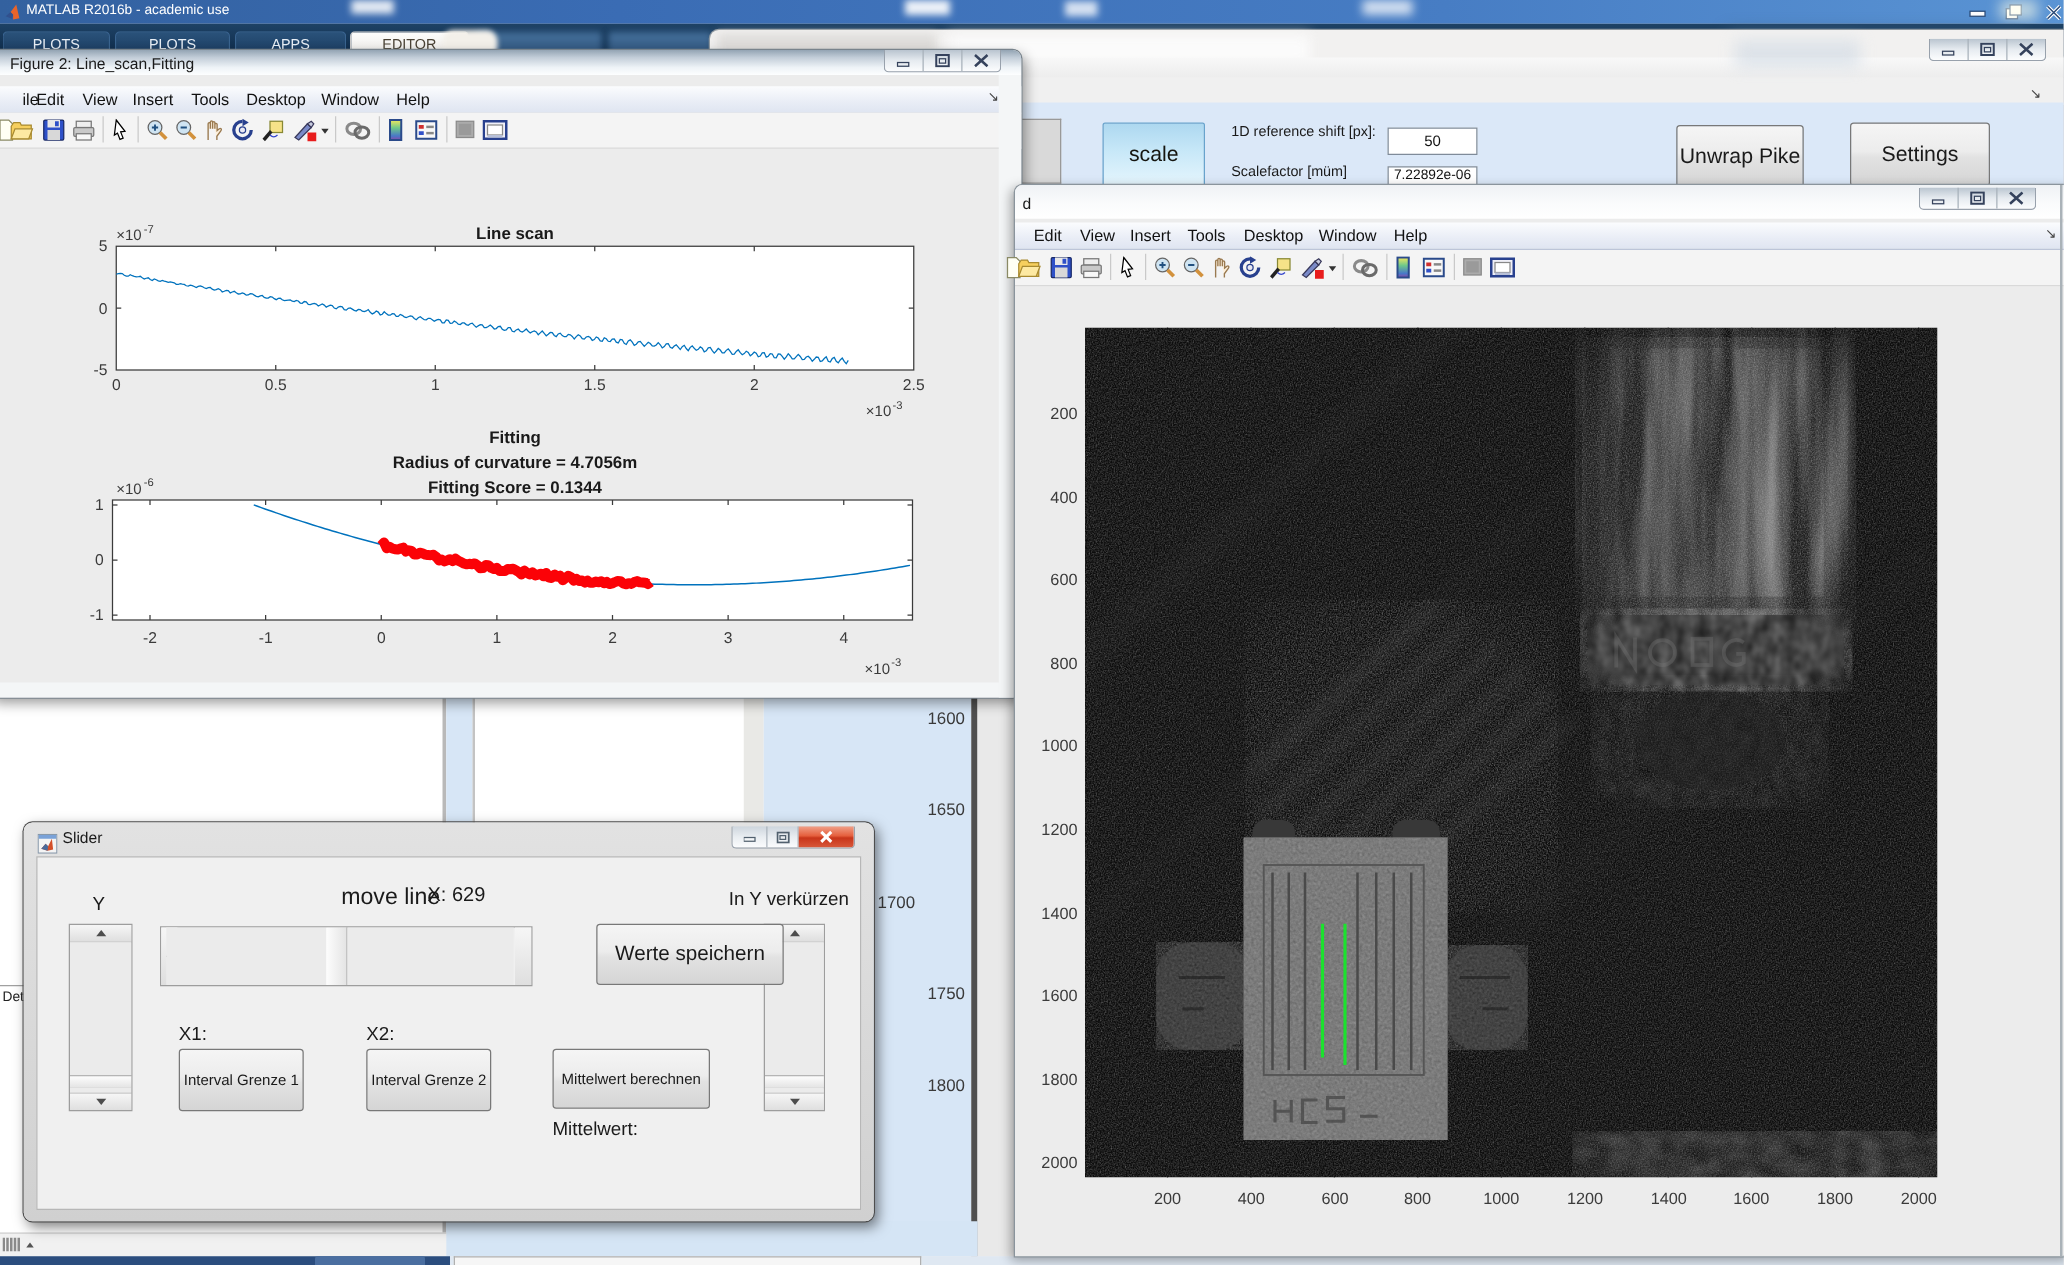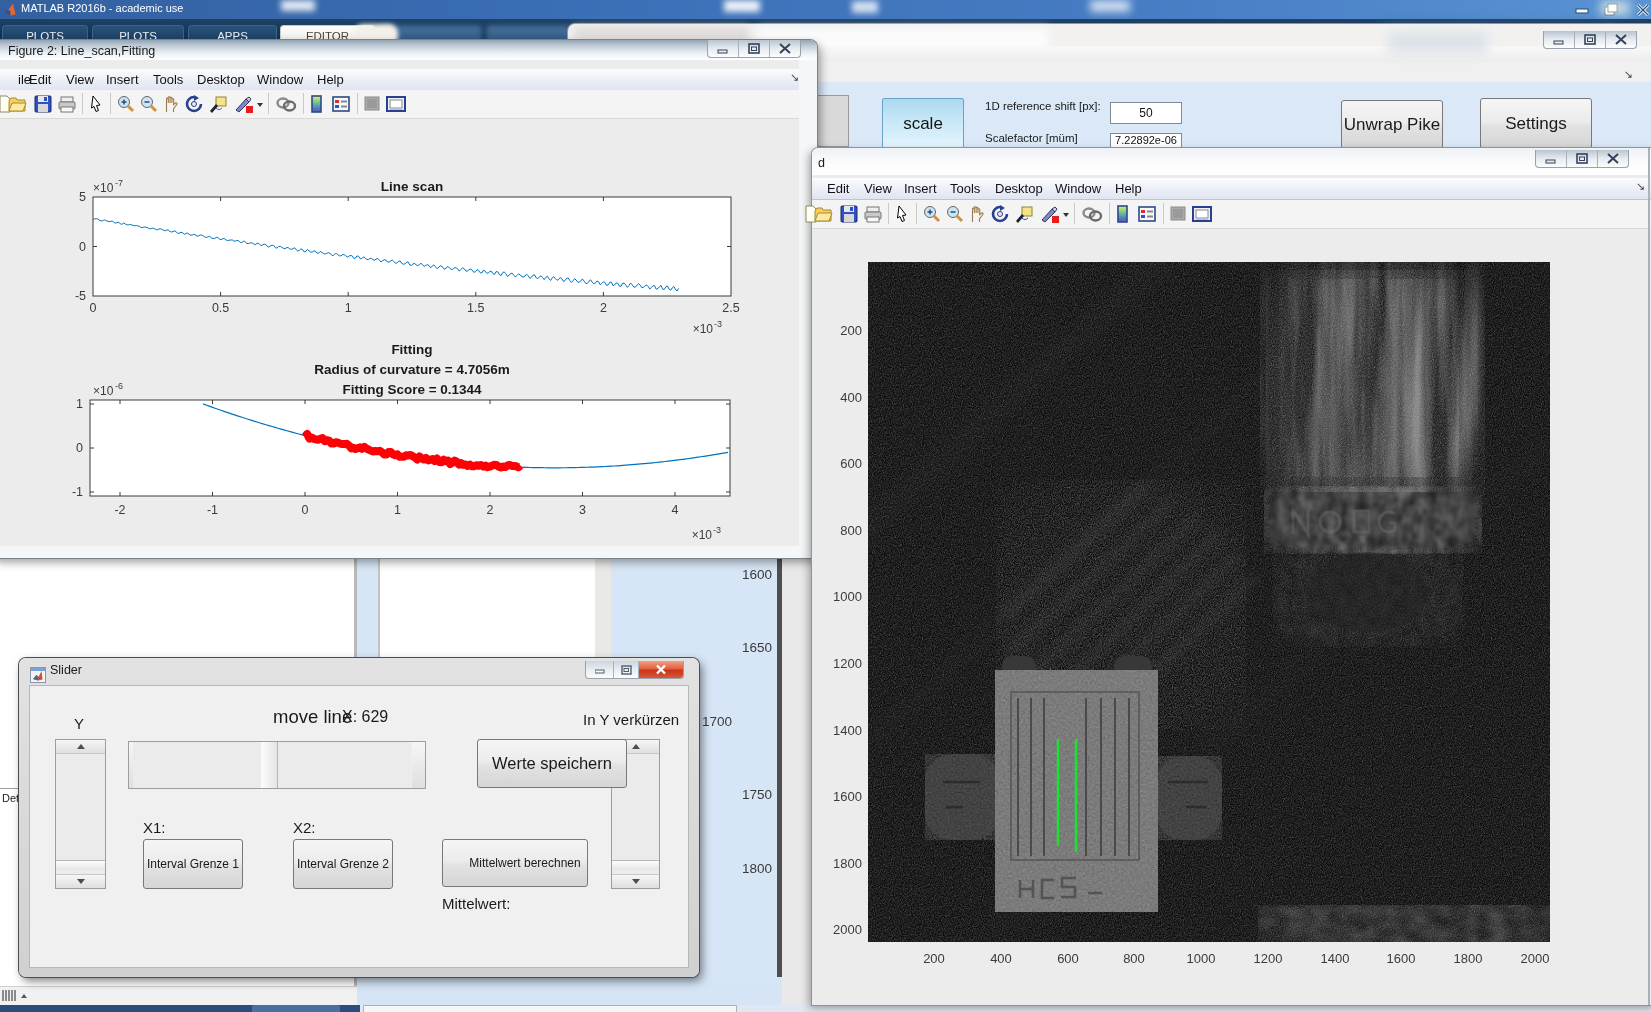--- a/index.html
+++ b/index.html
@@ -770,15 +770,15 @@
       <div class="abs" style="right:0;top:0;width:13px;height:100%;background:linear-gradient(180deg,#f6f6f6,#dfdfdf);border-left:-9px solid #c9c9c9;display:flex;align-items:center;justify-content:center;">
         <div style="width:0;height:0;border-top:4px solid transparent;border-bottom:4px solid transparent;border-left:-5px solid #4d4d4d;"></div>
         </div>
     </div>
 
     <div class="btn7" style="left:414px;top:53px;width:148px;height:47px;font-size:16.5px;margin-left:33px;">Werte speichern</div>
     <div class="lbl" style="left:113px;top:133px;font-size:15px;">X1:</div>
     <div class="lbl" style="left:263px;top:133px;font-size:15px;">X2:</div>
     <div class="btn7" style="left:113px;top:153px;width:98px;height:48px;font-size:12px;">Interval Grenze 1</div>
     <div class="btn7" style="left:263px;top:153px;width:98px;height:48px;font-size:12px;">Interval Grenze 2</div>
-    <div class="btn7" style="left:412px;top:153px;width:124px;height:46px;font-size:12px;padding-left:20px;">Mittelwert berechnen</div>
+    <div class="btn7" style="left:412px;top:153px;width:124px;height:46px;font-size:12px;">Mittelwert berechnen</div>
     <div class="lbl" style="left:412px;top:209px;font-size:15px;">Mittelwert:</div>
   </div>
 </div>
 </body></html>

